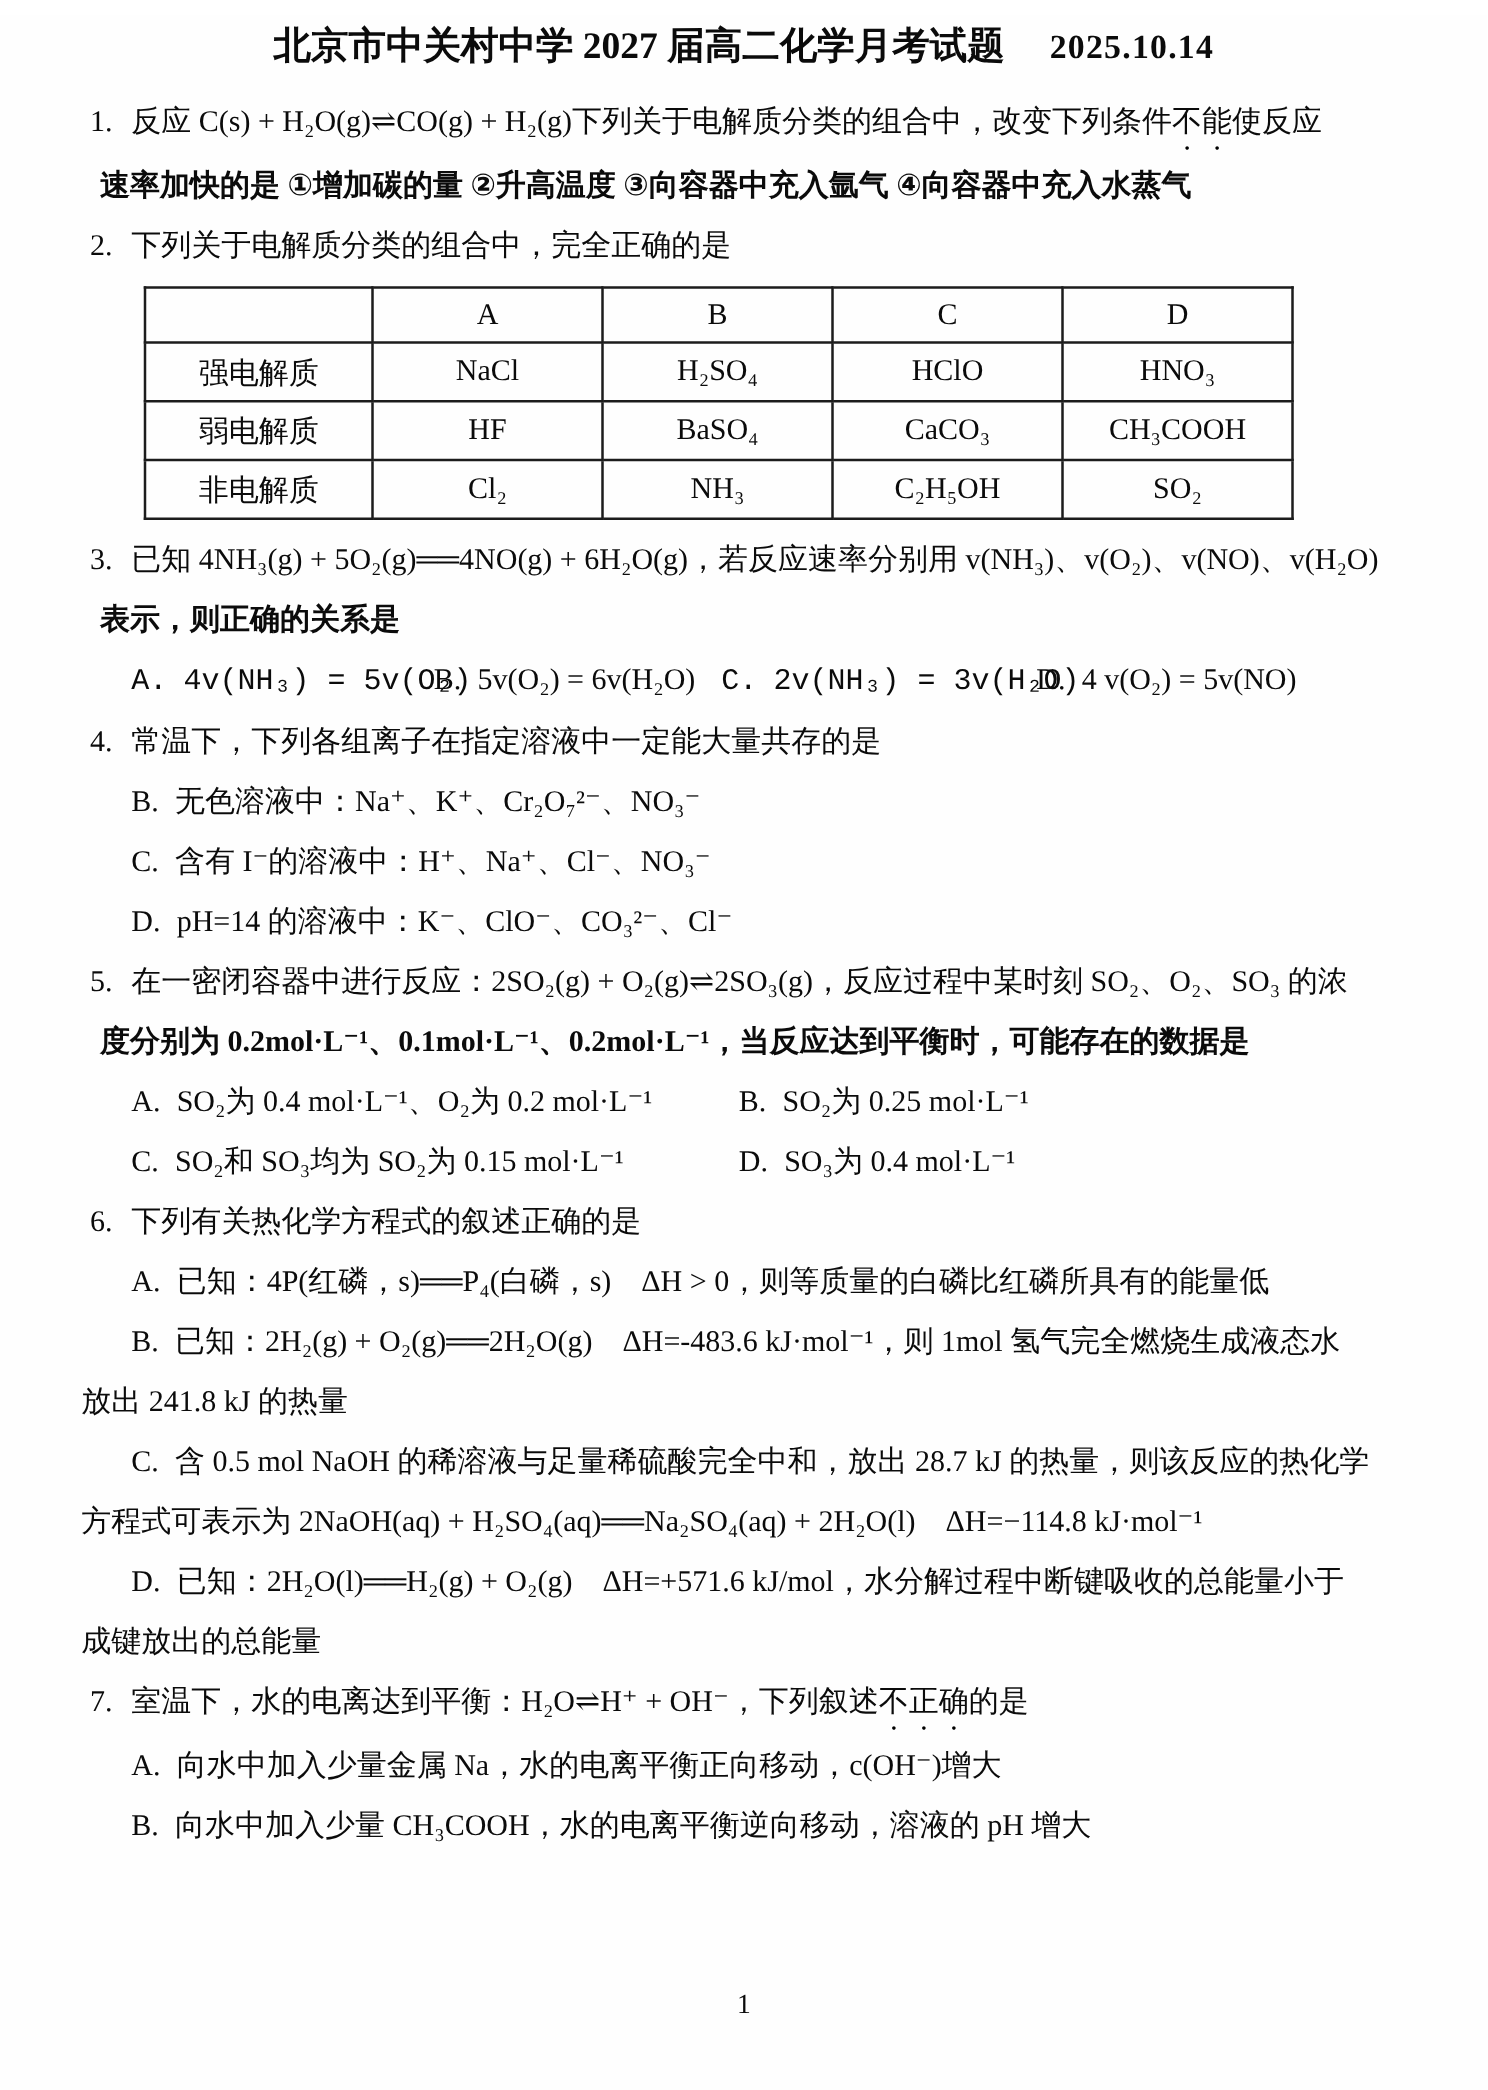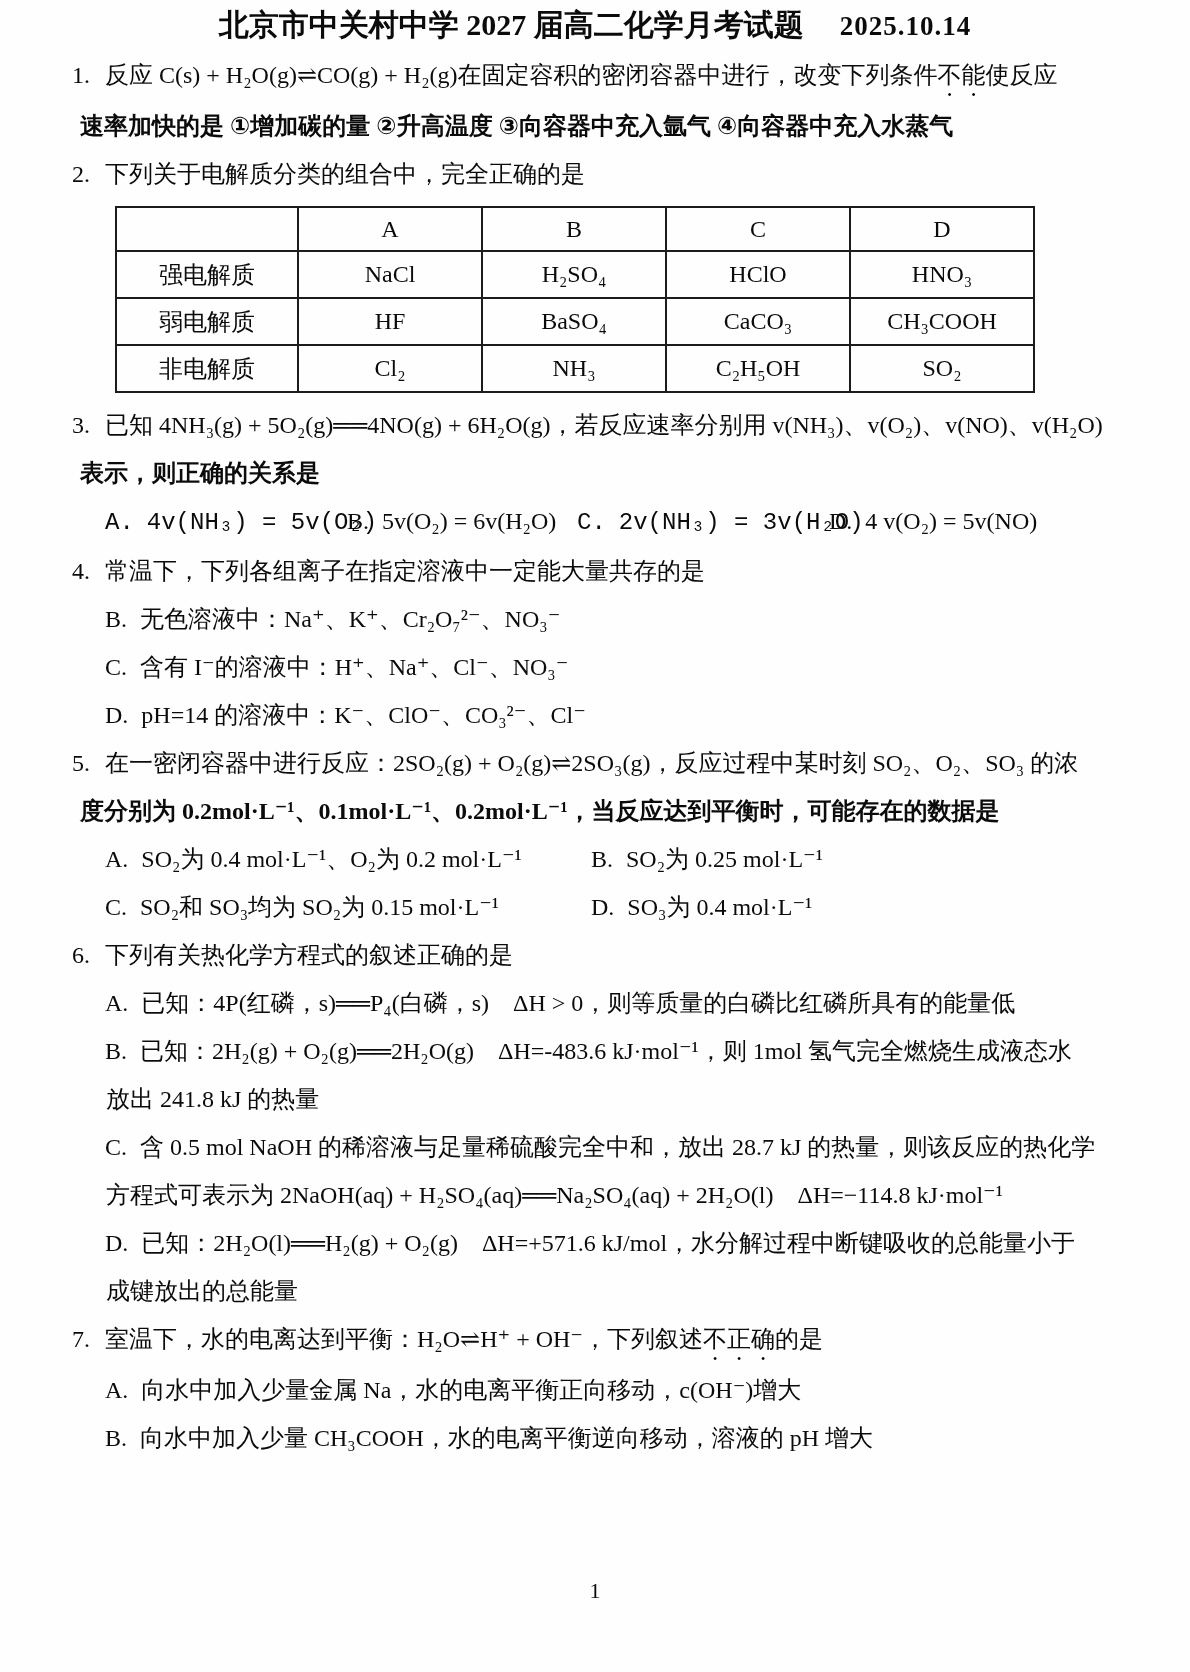--- a/index.html
+++ b/index.html
@@ -1,26 +1,26 @@
 <!DOCTYPE html>
 <html><head>
 <meta charset="utf-8">
 <style>
   html,body{margin:0;padding:0;}
   body{
     width:1190px;height:1672px;background:#ffffff;color:#0b0b0b;overflow:hidden;
     font-family:"Liberation Serif","DejaVu Serif","DejaVu Sans",serif;
   }
   .page{position:relative;width:1190px;height:1672px;background:#fefefe;}
-  .title-row{margin:0;text-align:center;font-weight:700;font-size:30px;line-height:50px;white-space:nowrap;}
+  .title-row{margin:12px;text-align:center;font-weight:700;font-size:30px;line-height:50px;white-space:nowrap;}
   .exam-date{font-size:27px;margin-left:36px;font-weight:700;letter-spacing:1px;}
   .line{position:relative;line-height:48px;font-size:24px;white-space:nowrap;}
   .pl105{padding-left:105px;}
   .pl80{padding-left:80px;font-weight:bold;}
-  .pl145{padding-left:106px;}
+  .pl145{padding-left:65px;}
   .qnum{position:absolute;left:72px;top:0;}
   .opt{display:inline-block;}
   .opt-label{margin-right:13px;}
   .q1opts .opt{width:176px;}
   .q1opts .opt:last-child{width:auto;}
   .q3opts .opt:nth-child(1){width:242px;font-family:Liberation Mono, monospace;}
   .q3opts .opt:nth-child(2){width:230px;}
   .q3opts .opt:nth-child(3){width:252px;font-family:Liberation Mono, monospace;}
   .q3opts .opt:nth-child(4){width:auto;font-family:Liberation Serif, serif;}
   .q5opts .opt:nth-child(1){width:486px;}
@@ -42,21 +42,21 @@
 
 <div class="page">
 
   <div class="title-row">
     <span>北京市中关村中学 2027 届高二化学月考试题</span><span class="exam-date">2025.10.14</span>
   </div>
 
   <div>
     <div class="line pl105">
       <span class="qnum">1.</span>
-      <span>反应 C(s) + H₂O(g)⇌CO(g) + H₂(g)在固定容积的密闭容器中进行，改变下列条件</span><span class="emph">不能</span><span>使反应</span>
+      <span>反应 C(s) + H₂O(g)⇌CO(g) + H₂(g)下列关于电解质分类的组合中，改变下列条件</span><span class="emph">不能</span><span>使反应</span>
     </div>
     <div class="line pl80">速率加快的是 ①增加碳的量 ②升高温度 ③向容器中充入氩气 ④向容器中充入水蒸气</div>
   </div>
 
   <div>
     <div class="line pl105">
       <span class="qnum">2.</span>
       <span>下列关于电解质分类的组合中，完全正确的是</span>
     </div>
     <table class="etable">

